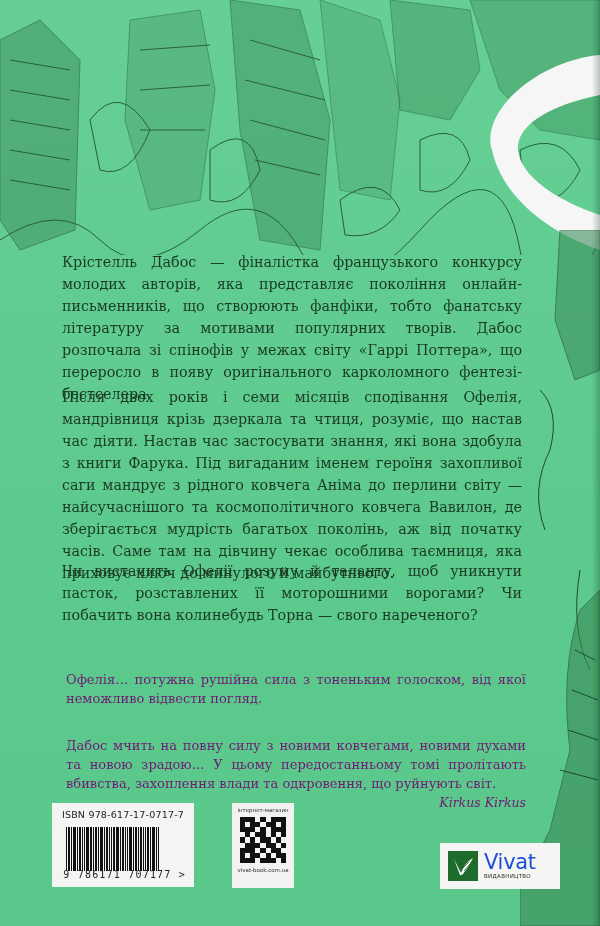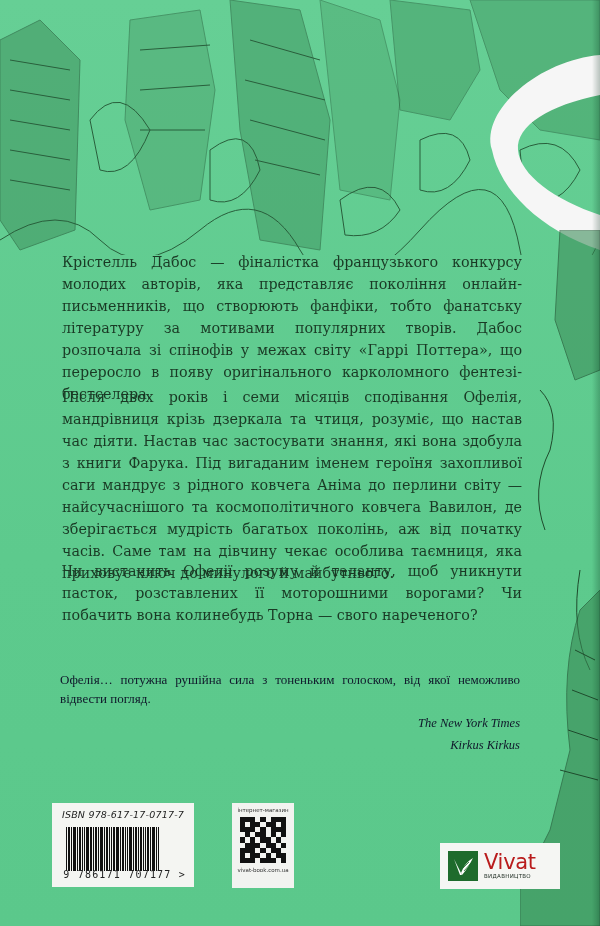--- a/index.html
+++ b/index.html
@@ -32,38 +32,38 @@
   }
   .text-block {
     position: absolute; left: 62px; width: 460px;
     font-size: 14.3px; line-height: 22px; text-align: justify;
     color: #1a3a25;
   }
   .p1 { top: 251px; }
   .p2 { top: 386px; }
   .p3 { top: 560px; }
   .quote {
-    position: absolute; left: 60px; width: 460px;
-    font-size: 13px; line-height: 19px; text-align: justify; color: #0f172a; font-family: Liberation Serif, serif;
+    position: absolute; left: 66px; width: 460px;
+    font-size: 13px; line-height: 19px; text-align: justify; color: #701a75;
   }
   .q1 { top: 670px; }
   .q2 { top: 736px; }
   .source {
     display: block; text-align: right; font-style: italic;
     font-size: 12.5px; margin-top: 6px;
   }
   .q2 .source { margin-top: 0; }
   .isbn-box {
     position: absolute; left: 52px; top: 803px; width: 142px; height: 84px;
     background: #f4f5f2;
     padding: 6px 8px 4px 8px;
   }
   .isbn-label {
     font-family: "DejaVu Sans", sans-serif; font-size: 9.5px; letter-spacing: 0.2px;
-    color: #222; text-align: center; display: block; font-style: italic;
+    color: #222; text-align: center; display: block;
   }
   .barcode { display: flex; align-items: flex-end; height: 48px; margin-top: 3px; padding-left: 6px; }
   .barcode span { display: inline-block; background: #111; height: 44px; margin-right: 1px; }
   .barcode-digits {
     font-family: "DejaVu Sans Mono", monospace; font-size: 10px; color: #222;
     letter-spacing: 1.2px; margin-top: -2px; display: block; text-align: right;
   }
   .qr-box {
     position: absolute; left: 232px; top: 803px; width: 62px; height: 85px;
     background: #f2f3f0;
@@ -82,21 +82,21 @@
   .vivat-box {
     position: absolute; left: 440px; top: 843px; width: 120px; height: 46px;
     background: #f5f6f3;
     display: flex; align-items: center; padding-left: 8px;
   }
   .vivat-logo {
     width: 30px; height: 30px; background: #1e6b2c; position: relative; flex: none;
   }
   .vivat-text { margin-left: 6px; line-height: 1; }
   .vivat-name {
-    font-family: "DejaVu Sans", sans-serif; font-size: 21px; color: #b91c1c; display: block;
+    font-family: "DejaVu Sans", sans-serif; font-size: 21px; color: #1d4ed8; display: block;
     letter-spacing: -0.3px;
   }
   .vivat-sub {
     font-family: "DejaVu Sans", sans-serif; font-size: 5.5px; color: #1c2a20; display: block;
     margin-top: 1px; letter-spacing: 0.3px;
   }
 </style>
 </head>
 <body>
 
@@ -143,24 +143,24 @@
 </div>
 
 <div class="spine-shadow"></div>
 
 <p class="text-block p1">Крістелль Дабос — фіналістка французького конкурсу молодих авторів, яка представляє покоління онлайн-письменників, що створюють фанфіки, тобто фанатську літературу за мотивами популярних творів. Дабос розпочала зі спінофів у межах світу «Гаррі Поттера», що переросло в появу оригінального карколомного фентезі-бестселера.</p>
 <p class="text-block p2">Після двох років і семи місяців сподівання Офелія, мандрівниця крізь дзеркала та чтиця, розуміє, що настав час діяти. Настав час застосувати знання, які вона здобула з книги Фарука. Під вигаданим іменем героїня захопливої саги мандрує з рідного ковчега Аніма до перлини світу — найсучаснішого та космополітичного ковчега Вавилон, де зберігається мудрість багатьох поколінь, аж від початку часів. Саме там на дівчину чекає особлива таємниця, яка приховує ключ до минулого й майбутнього.</p>
 <p class="text-block p3">Чи вистачить Офелії розуму й таланту, щоб уникнути пасток, розставлених її моторошними ворогами? Чи побачить вона колинебудь Торна — свого нареченого?</p>
 
 <div class="quote q1">
   <span>Офелія… потужна рушійна сила з тоненьким голоском, від якої неможливо відвести погляд.</span>
-  <span class="source">The New York Times</span>
 </div>
 
 <div class="quote q2">
+  <span>Дабос мчить на повну силу з новими ковчегами, новими духами та новою зрадою… У цьому передостанньому томі пролітають вбивства, захоплення влади та одкровення, що руйнують світ.</span>
   <span class="source">Kirkus Kirkus</span>
 </div>
 
 <div class="isbn-box">
   <span class="isbn-label">ISBN 978-617-17-0717-7</span>
   <div class="barcode">
     <span style="width:1px"></span>
       <span style="width:2px"></span>
       <span style="width:1px"></span>
       <span style="width:3px"></span>

